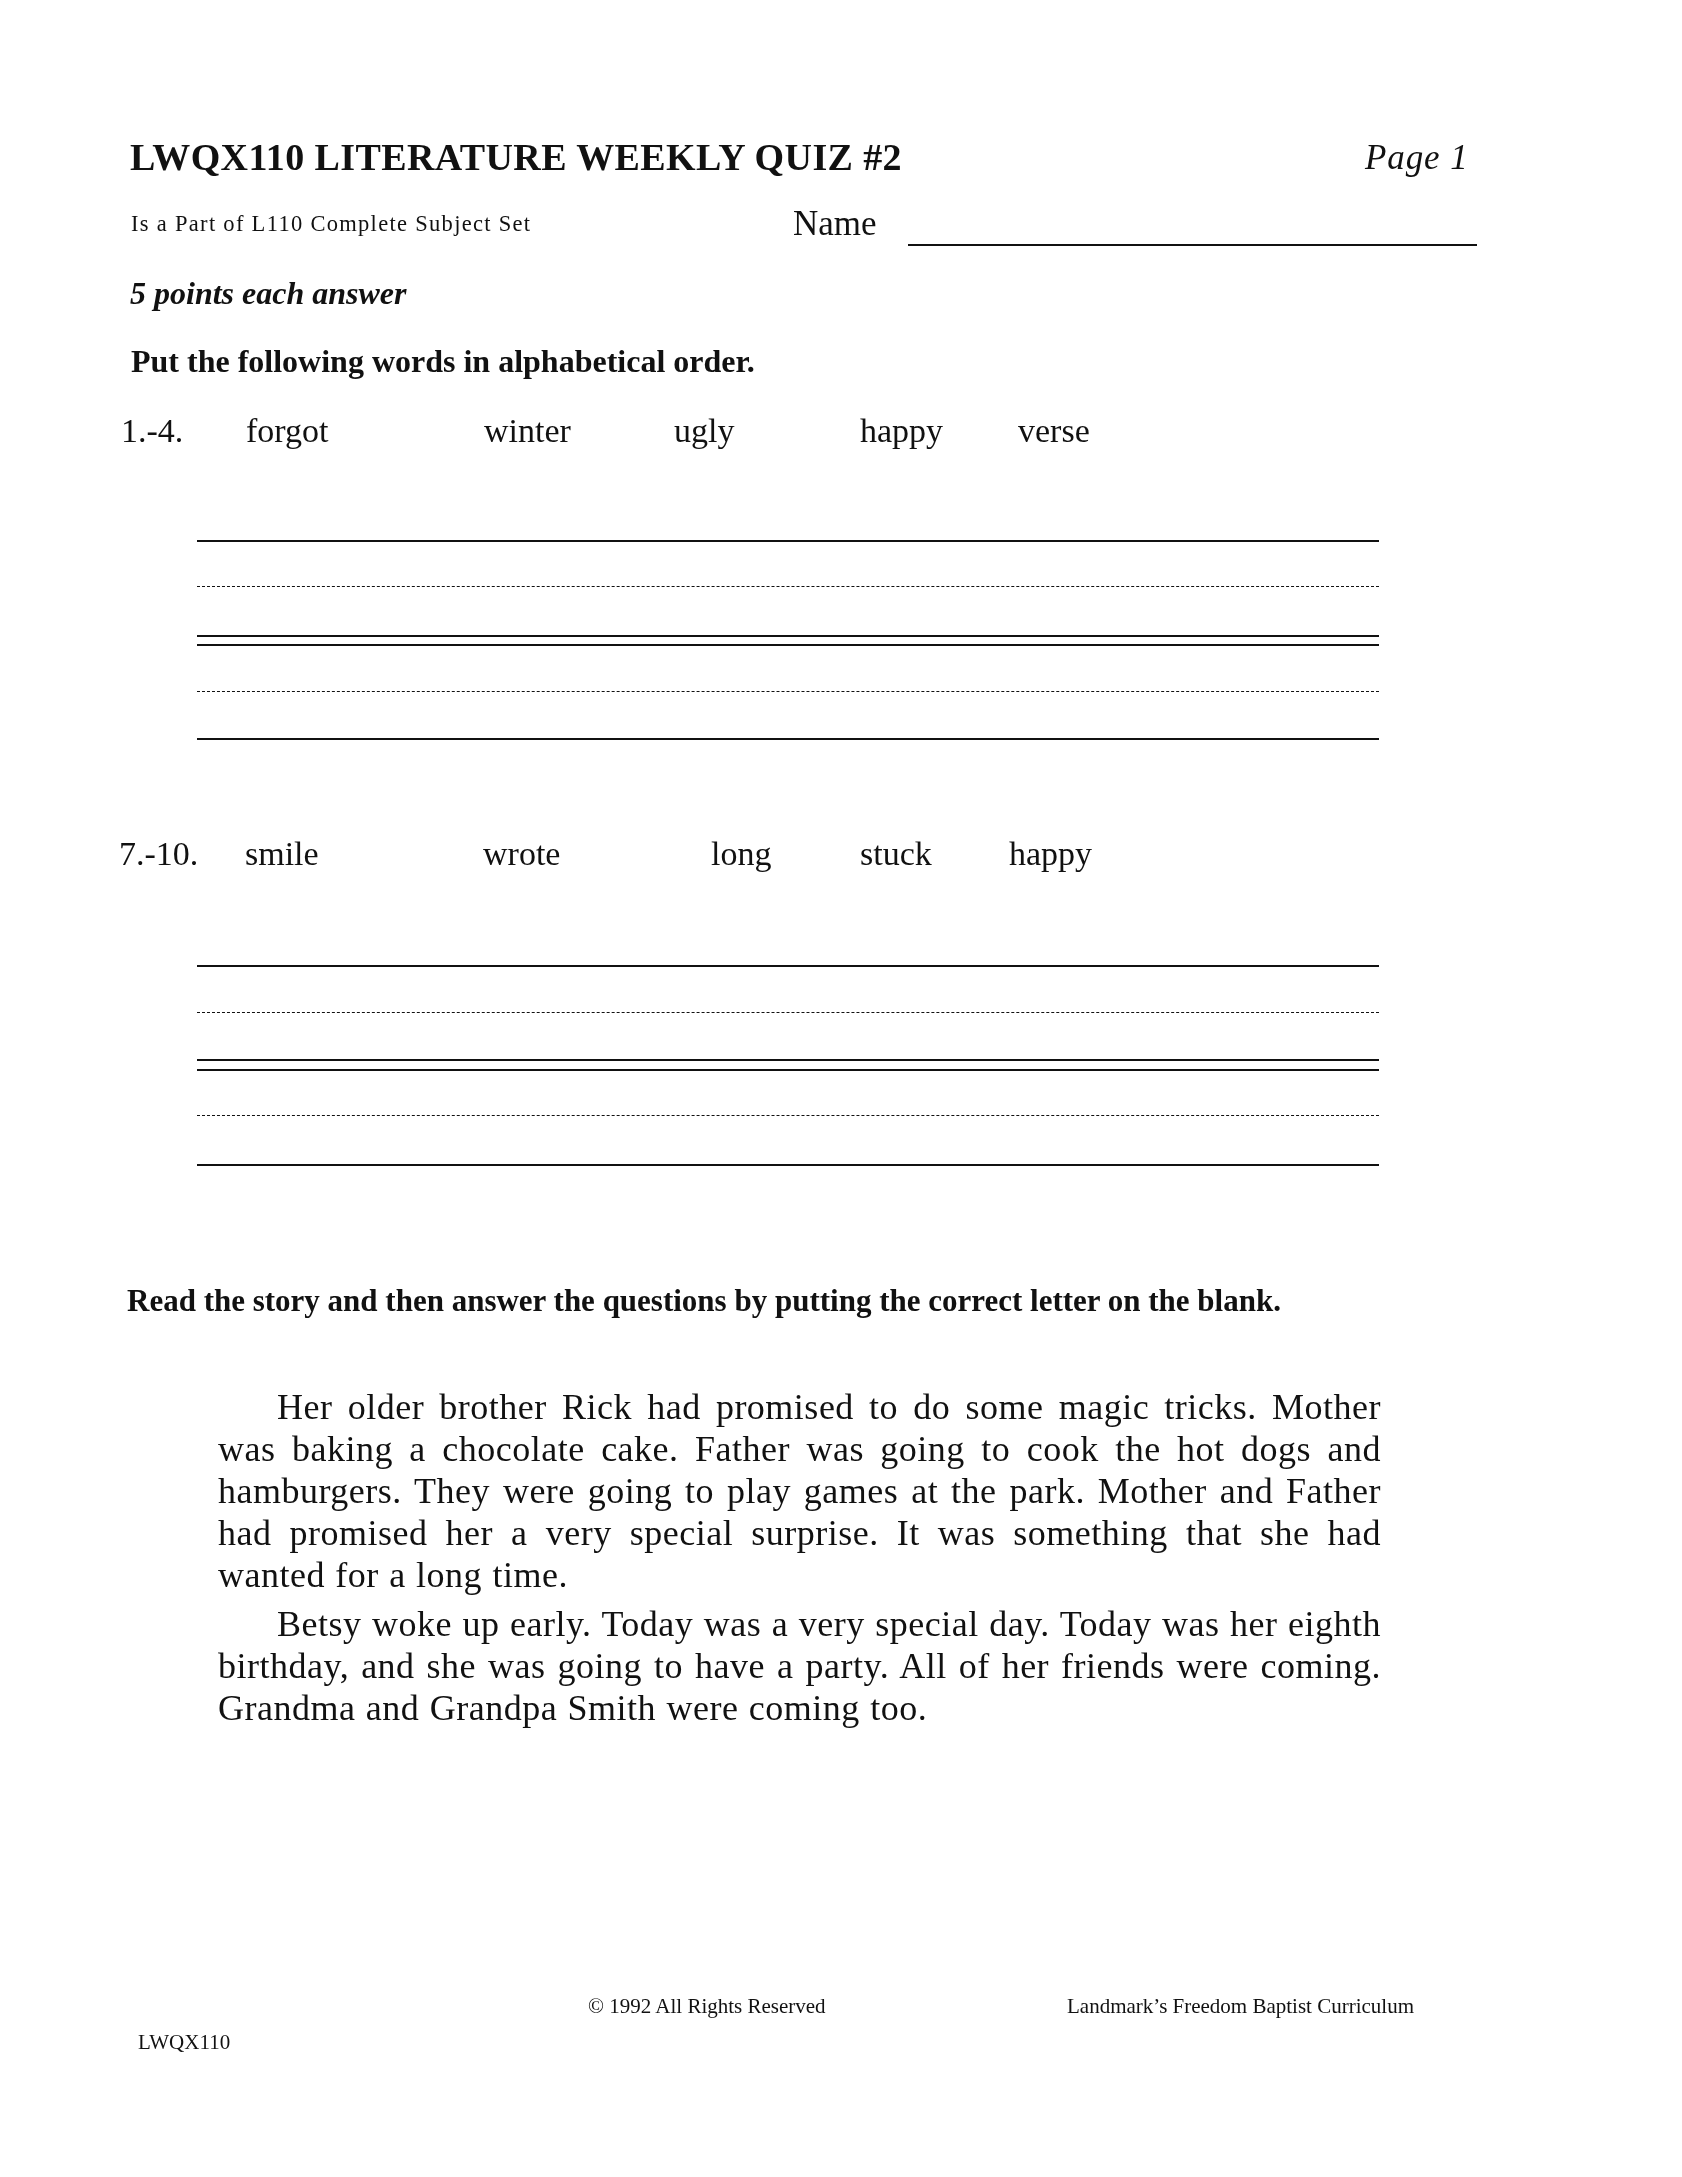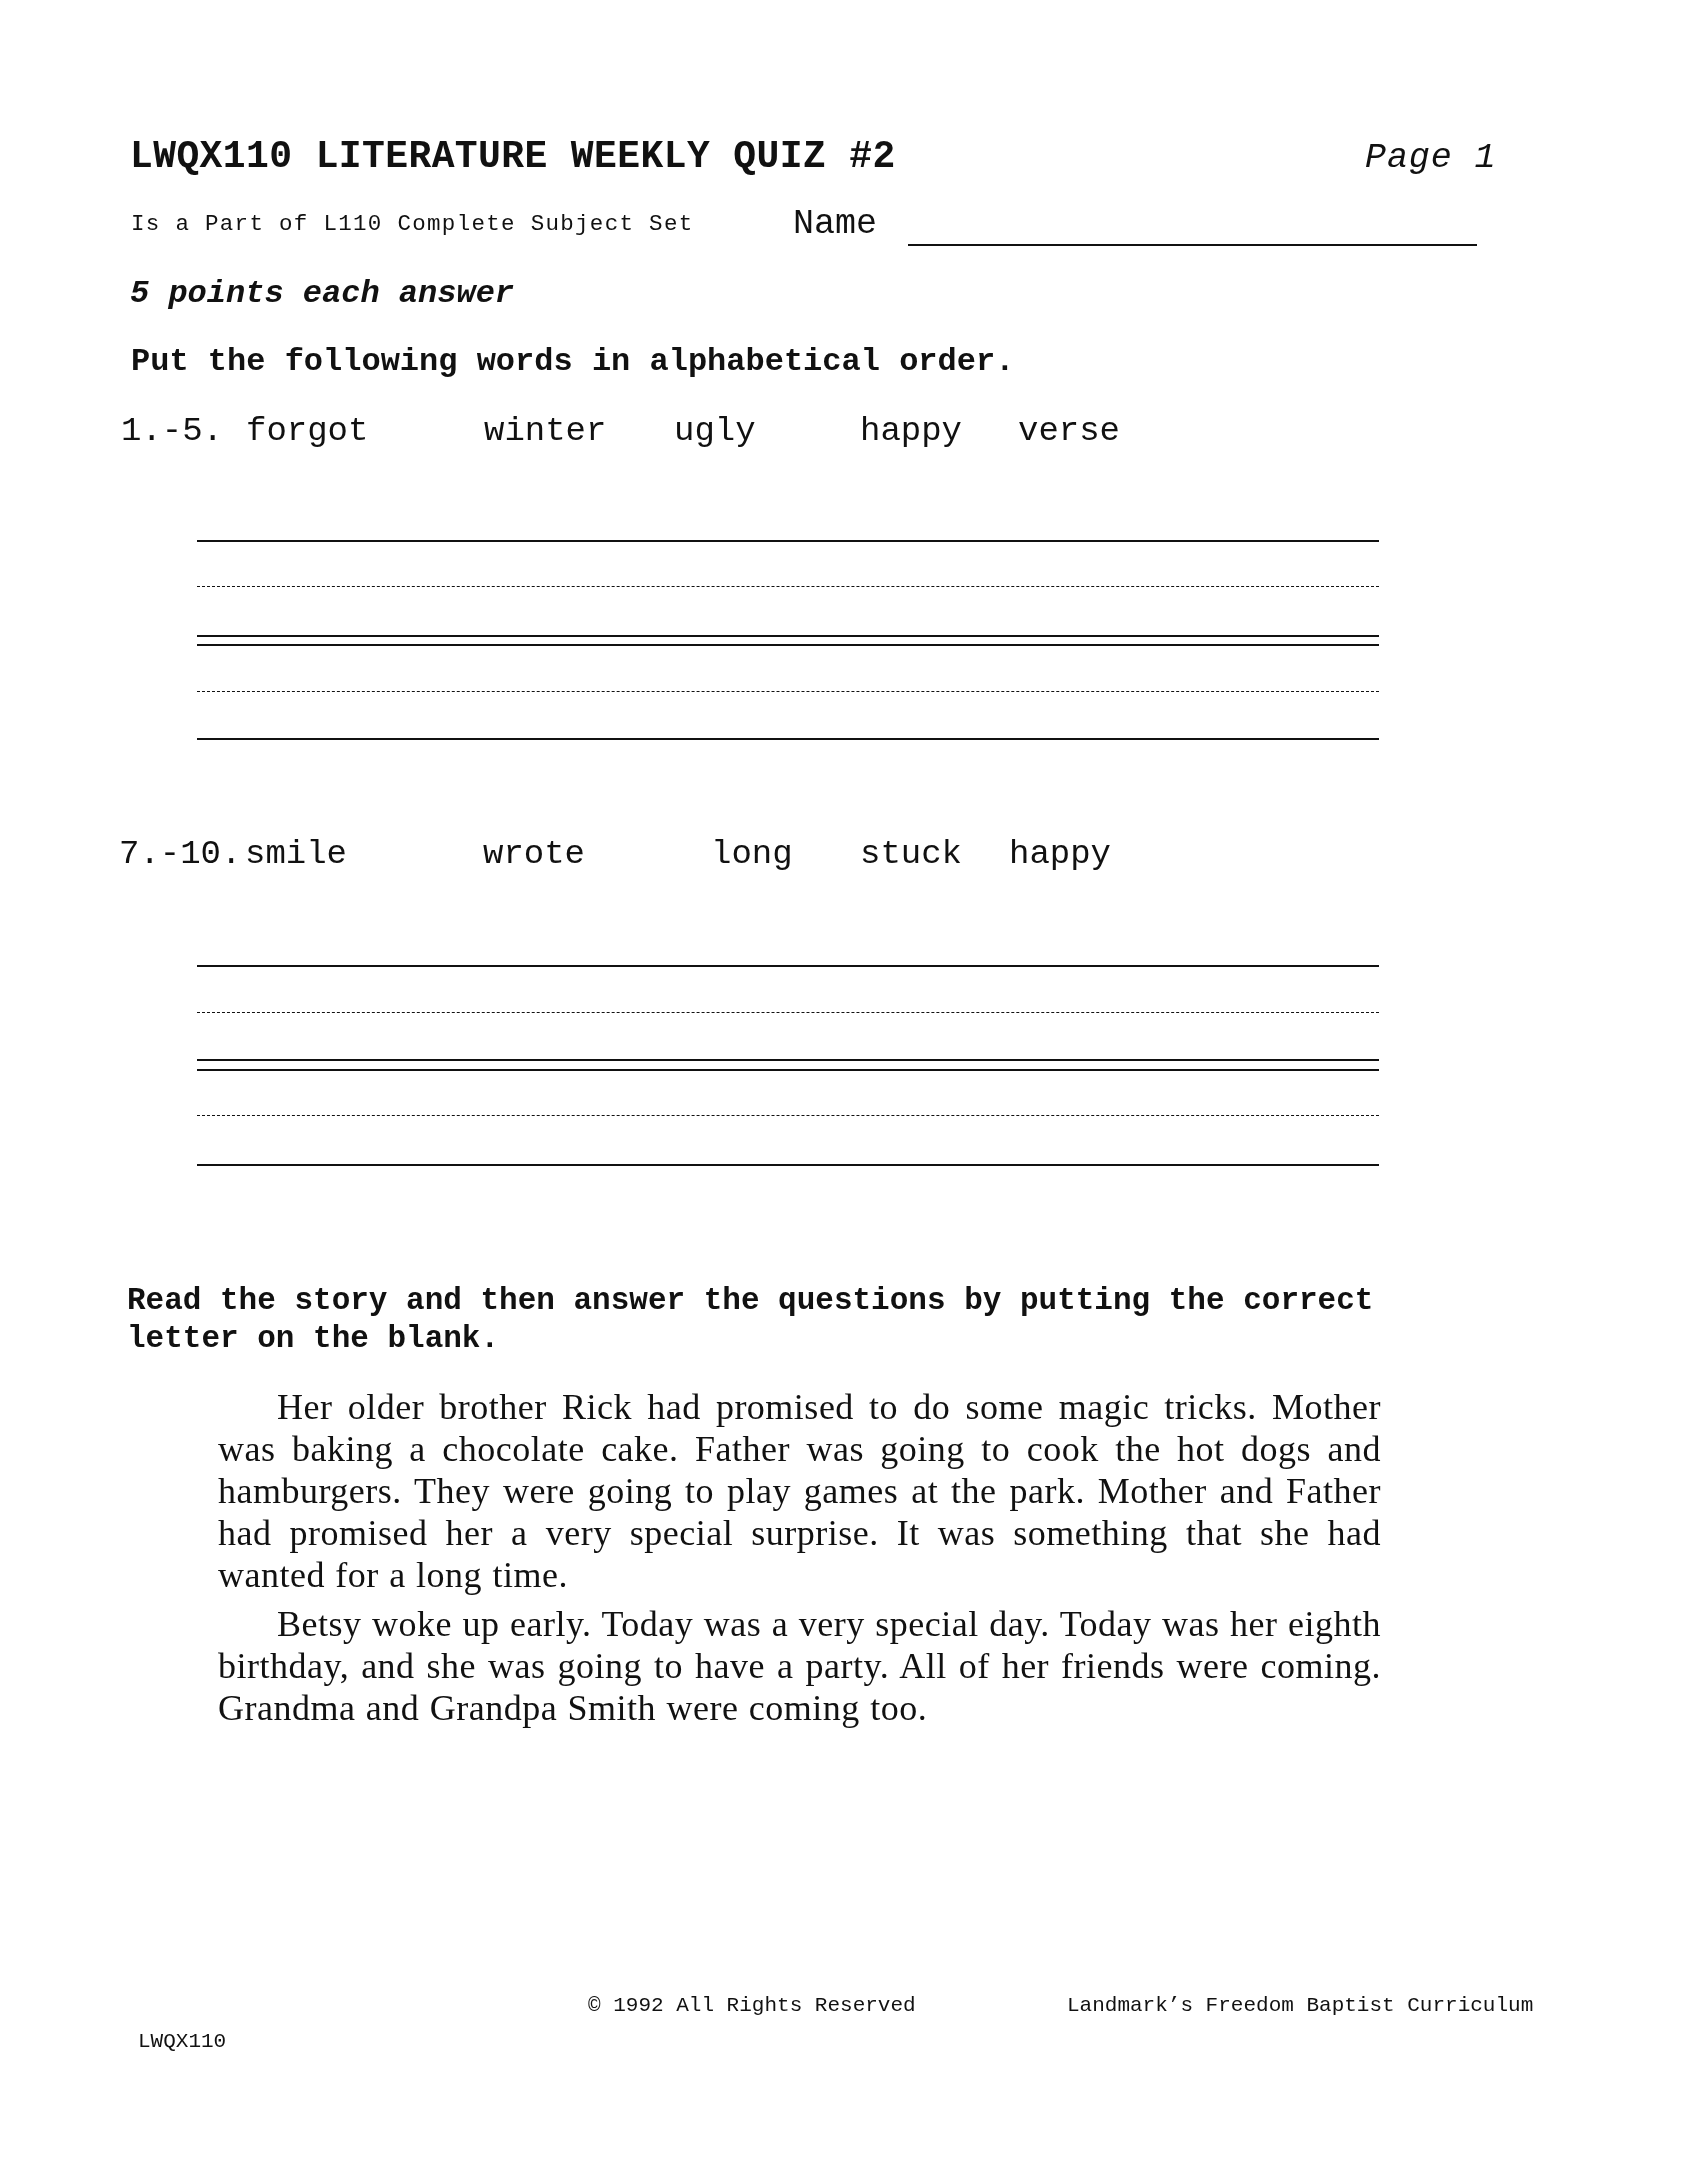--- a/index.html
+++ b/index.html
@@ -1,18 +1,18 @@
 <!DOCTYPE html>
 <html style="font-size:14px"><head>
 <meta charset="utf-8">
 <style>
   html, body { margin: 0; padding: 0; background: #ffffff; }
   body { width: 1683px; height: 2177px; position: relative; overflow: hidden; color: #111111; }
   .abs { position: absolute; white-space: nowrap; }
-  .times { font-family: Liberation Mono, monospace; }
+  .times { font-family: Liberation Serif, serif; }
   .title { left: 130px; top: 135px; font-size: 38px; font-weight: bold; letter-spacing: 0.4px; }
   .page-num { left: 1365px; top: 138px; font-size: 35px; font-style: italic; letter-spacing: 0.9px; }
   .subtitle { left: 131px; top: 211px; font-size: 22.5px; letter-spacing: 1.3px; }
   .name-label { left: 793px; top: 204px; font-size: 35px; }
   .name-line { position: absolute; left: 908px; top: 244px; width: 569px; height: 1.7px; background: #111; }
   .points { left: 130px; top: 275px; font-size: 32px; font-style: italic; font-weight: bold; }
   .instr1 { left: 131px; top: 343px; font-size: 32px; font-weight: bold; }
   .row-label { font-size: 34px; }
   .word { font-size: 34px; }
   .line { position: absolute; left: 197px; width: 1182px; height: 1.7px; background: #111; }
@@ -28,21 +28,21 @@
 <div class="abs times title">LWQX110 LITERATURE WEEKLY QUIZ #2</div>
 <div class="abs times page-num">Page 1</div>
 <div class="abs times subtitle">Is a Part of L110 Complete Subject Set</div>
 <div class="abs times name-label">Name</div>
 <div class="name-line"></div>
 
 <div class="abs times points">5 points each answer</div>
 <div class="abs times instr1">Put the following words in alphabetical order.</div>
 
 <div>
-  <div class="abs times row-label" style="left:121px; top:412px;">1.-5.</div>
+  <div class="abs times row-label" style="left:121px; top:412px;">1.-4.</div>
   <div class="abs times word" style="left:246px; top:412px;">forgot</div>
   <div class="abs times word" style="left:484px; top:412px;">winter</div>
   <div class="abs times word" style="left:674px; top:412px;">ugly</div>
   <div class="abs times word" style="left:860px; top:412px;">happy</div>
   <div class="abs times word" style="left:1018px; top:412px;">verse</div>
 
   <div>
     <div class="line" style="top:540px;"></div>
     <div class="dash" style="top:586px;"></div>
     <div class="line" style="top:635px;"></div>

